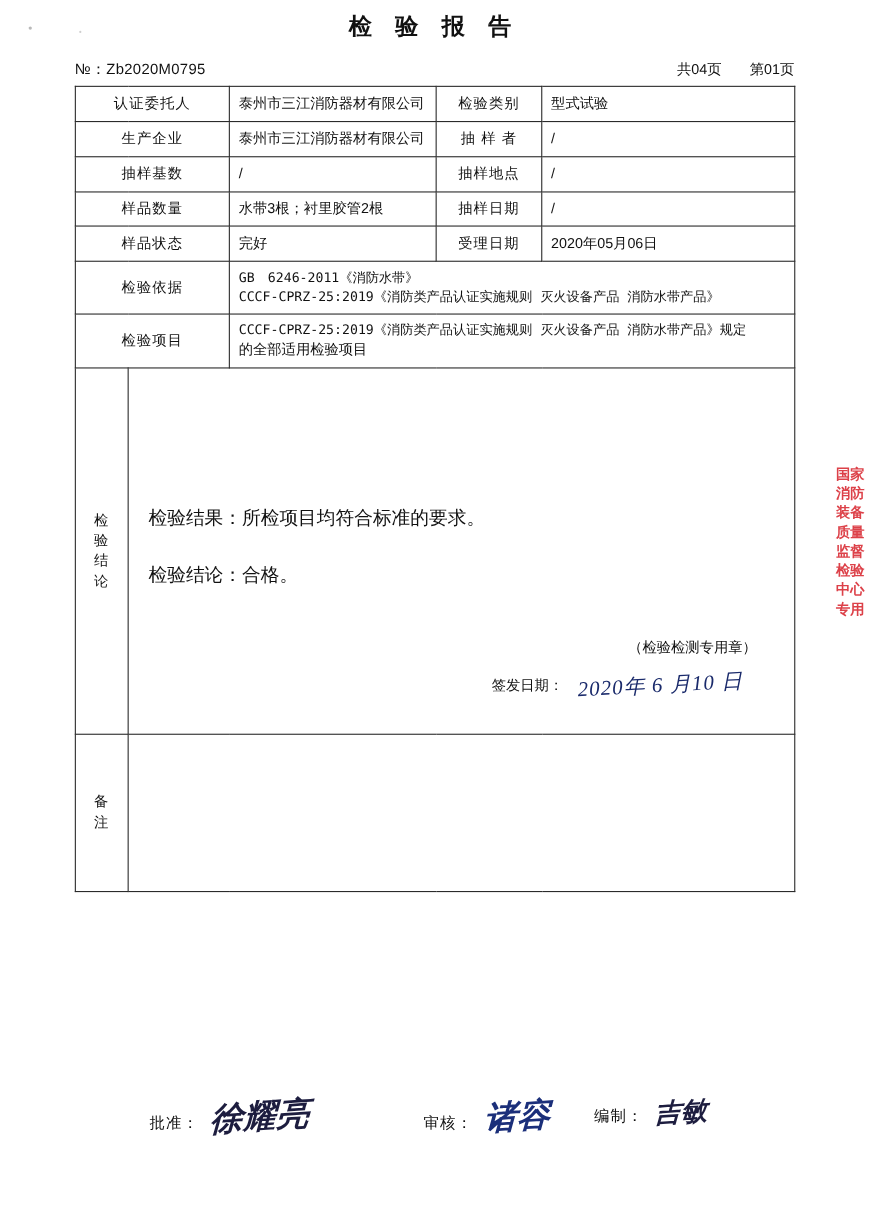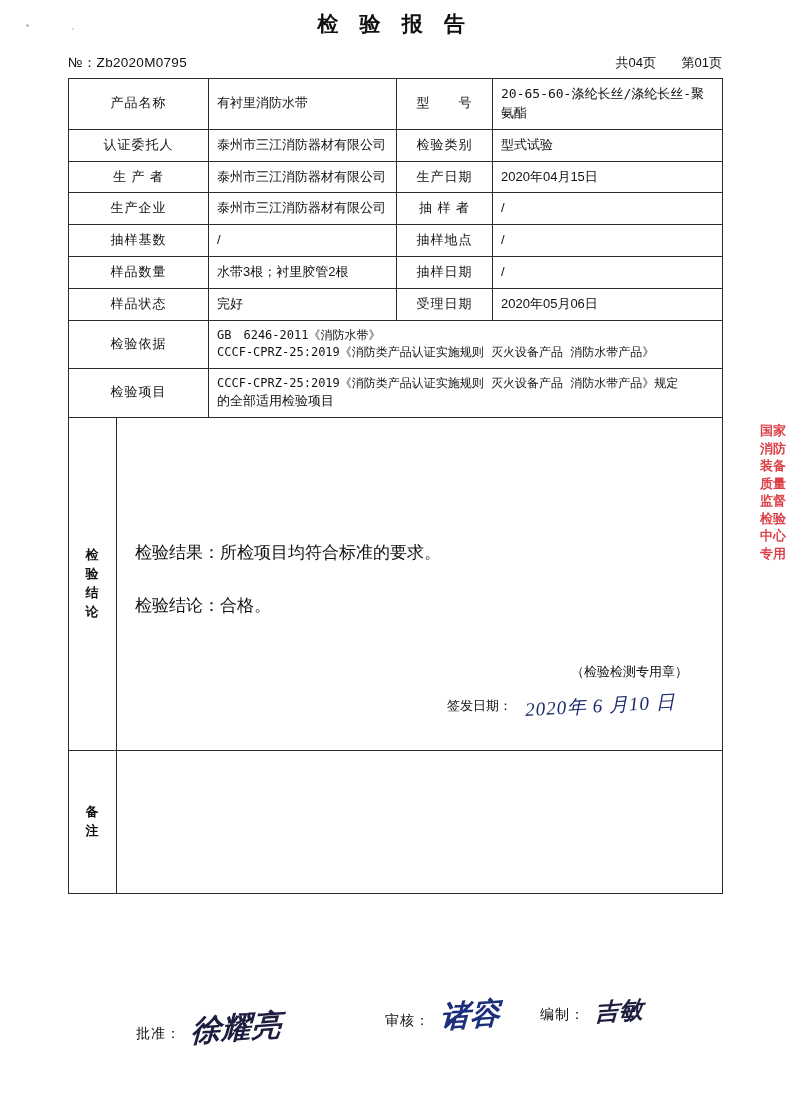--- a/index.html
+++ b/index.html
@@ -98,21 +98,20 @@
   .cell-lines .mono {
     font-family: "DejaVu Sans Mono", "Liberation Mono", monospace;
     font-size: 12px;
   }
   .vert-label {
     text-align: center;
     letter-spacing: 1px;
     line-height: 2.6;
     font-size: 13px;
     width: 48px;
-    font-weight: bold;
   }
   .concl-body {
     height: 300px;
     vertical-align: top;
     position: relative;
     padding-top: 26px !important;
     padding-left: 18px !important;
   }
   .concl-body p {
     margin: 0 0 28px 0;
@@ -185,21 +184,21 @@
     font-style: italic;
     font-weight: bold;
     color: #1d1d3f;
     font-size: 30px;
     margin-left: 10px;
     transform: rotate(-4deg) skewX(-6deg);
     display: inline-block;
   }
   .sig-hand.blue { color: #1b2f7a; }
   .sig-hand.small { font-size: 24px; }
-  .g1 { margin-left: 68px; margin-top: 13px; }
+  .g1 { margin-left: 68px; }
   .g2 { margin-left: 104px; }
   .g3 { margin-left: 40px; }
 </style>
 </head>
 <body>
 
 <div class="page">
 
   <div class="speck s1"></div>
   <div class="speck s2"></div>
@@ -217,36 +216,24 @@
   <table class="report">
     <colgroup>
       <col style="width:48px">
       <col style="width:92px">
       <col style="width:188px">
       <col style="width:96px">
       <col style="width:230px">
     </colgroup>
     <tbody>
       <tr>
-        <td class="lbl" colspan="2">产品名称</td>
-        <td class="val">有衬里消防水带</td>
-        <td class="lbl-mid">型　　号</td>
-        <td class="val val-mono">20-65-60-涤纶长丝/涤纶长丝-聚氨酯</td>
-      </tr>
-      <tr>
         <td class="lbl" colspan="2">认证委托人</td>
         <td class="val">泰州市三江消防器材有限公司</td>
         <td class="lbl-mid">检验类别</td>
         <td class="val">型式试验</td>
-      </tr>
-      <tr>
-        <td class="lbl" colspan="2">生 产 者</td>
-        <td class="val">泰州市三江消防器材有限公司</td>
-        <td class="lbl-mid">生产日期</td>
-        <td class="val">2020年04月15日</td>
       </tr>
       <tr>
         <td class="lbl" colspan="2">生产企业</td>
         <td class="val">泰州市三江消防器材有限公司</td>
         <td class="lbl-mid">抽 样 者</td>
         <td class="val">/</td>
       </tr>
       <tr>
         <td class="lbl" colspan="2">抽样基数</td>
         <td class="val">/</td>

